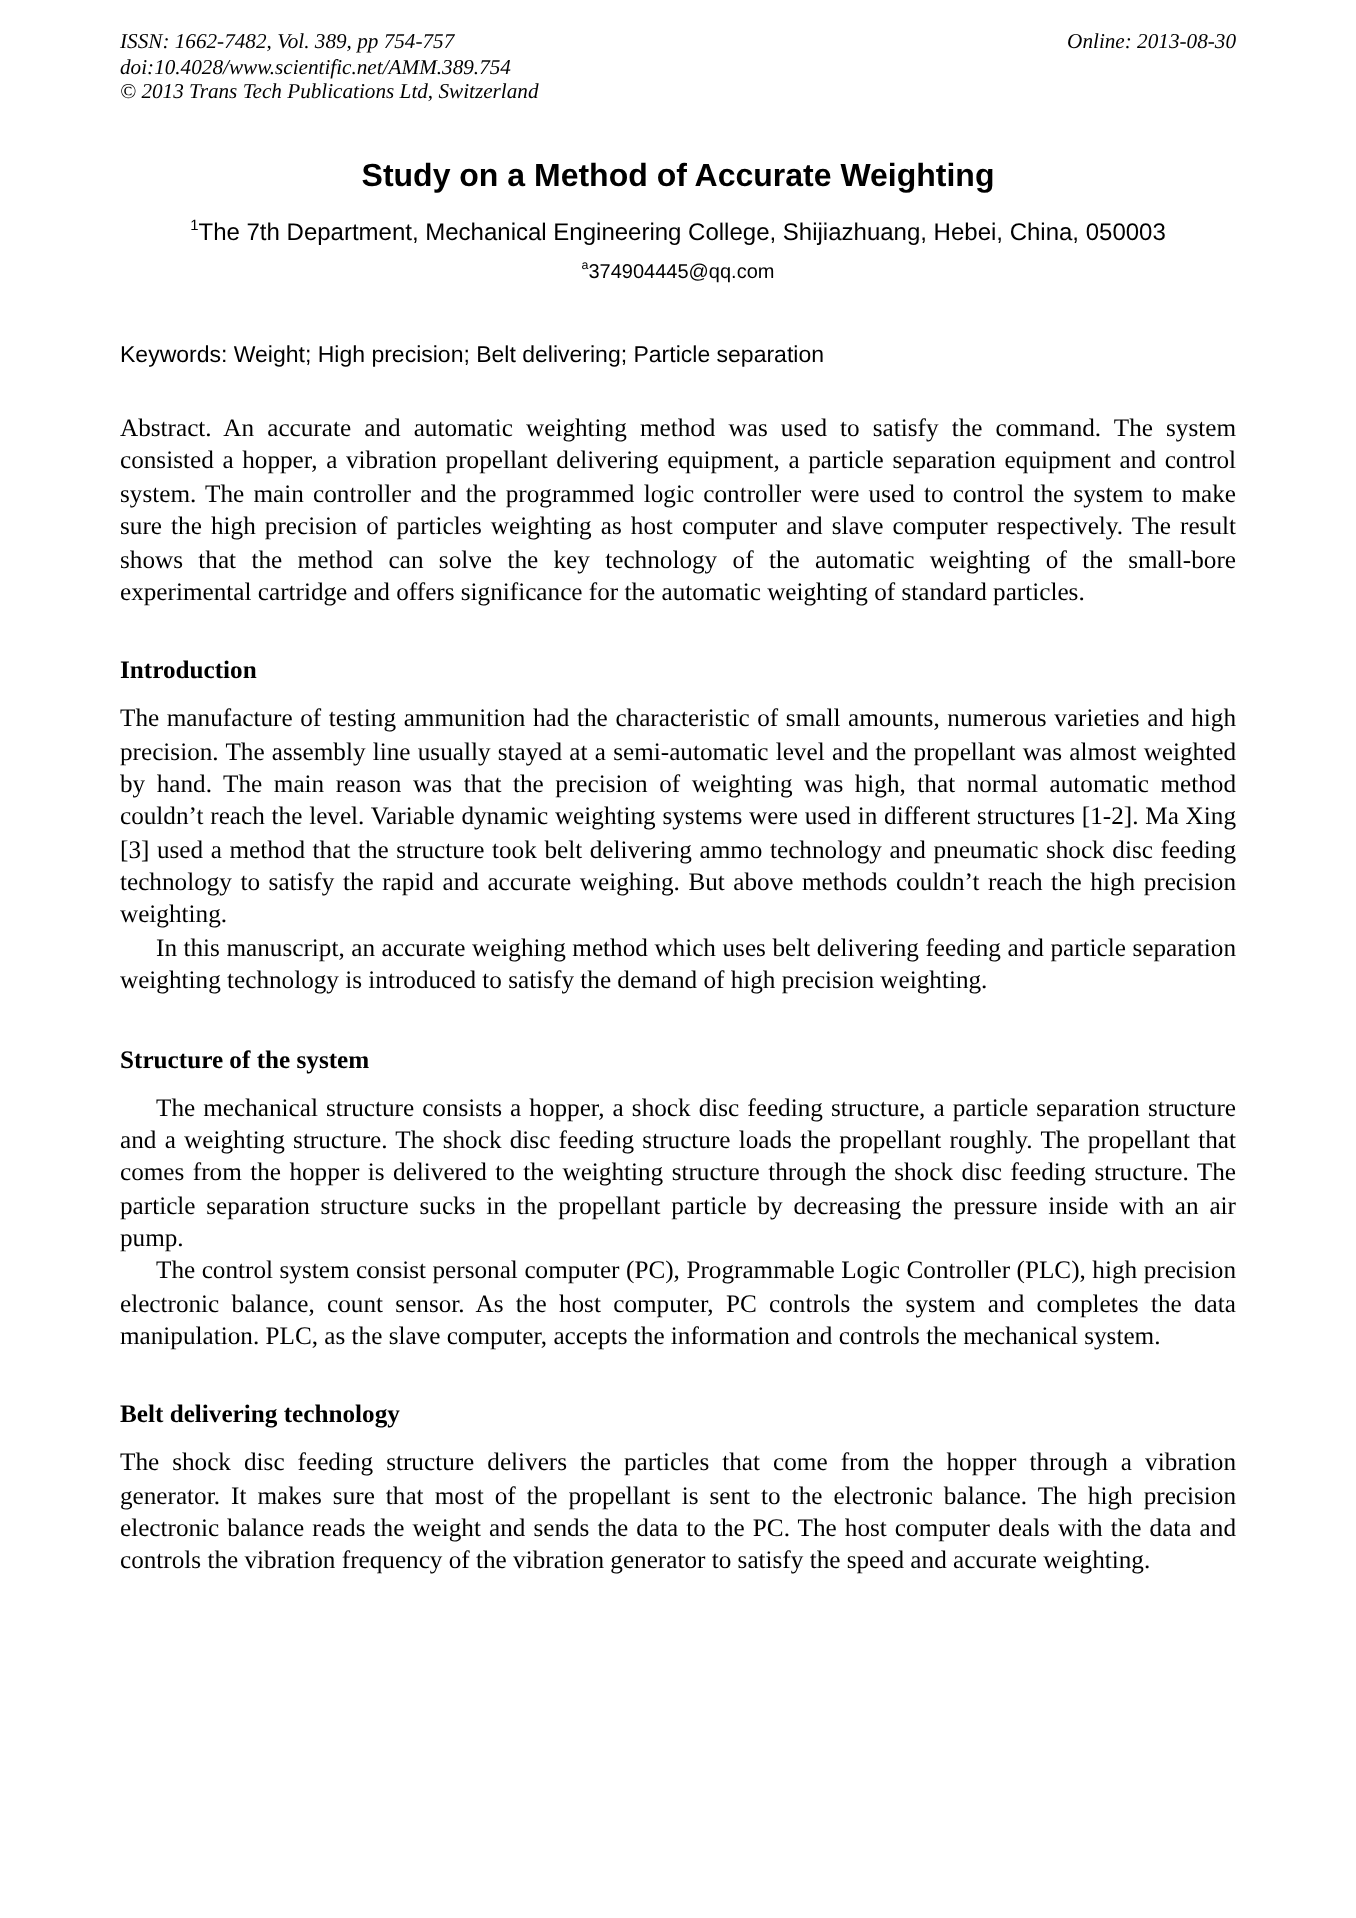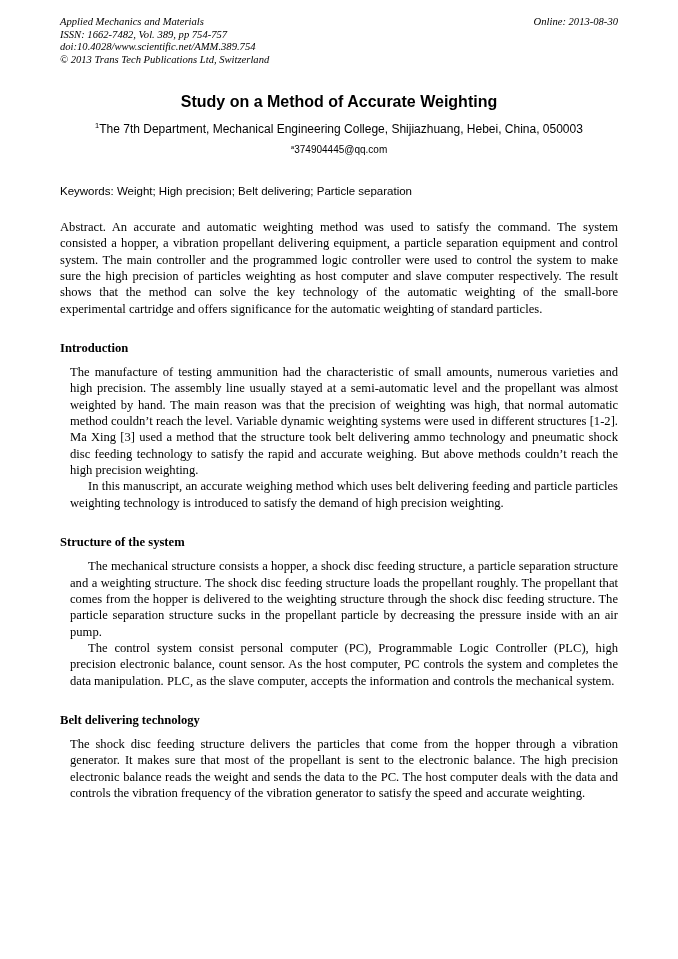--- a/index.html
+++ b/index.html
@@ -74,32 +74,30 @@
     font-family: "Liberation Serif", serif;
     font-size: 12.6px;
     font-weight: bold;
     margin-top: 24px;
     margin-bottom: 8px;
   }
   .para {
     font-size: 12.6px;
     line-height: 1.3;
     text-align: justify;
-    margin-left: 10px;
   }
   .para.indent { text-indent: 18px; }
 </style>
 </head>
 <body>
 
 <div class="page">
 
   <header class="head">
     <div class="head-left">
-      <div>Applied Mechanics and Materials</div>
       <div>ISSN: 1662-7482, Vol. 389, pp 754-757</div>
       <div>doi:10.4028/www.scientific.net/AMM.389.754</div>
       <div>© 2013 Trans Tech Publications Ltd, Switzerland</div>
     </div>
     <div class="head-right">Online: 2013-08-30</div>
   </header>
 
   <h1 class="title">Study on a Method of Accurate Weighting</h1>
 
 
@@ -108,21 +106,21 @@
 
   <div class="email"><sup>a</sup><span>374904445@qq.com</span></div>
 
   <div class="keywords"><span class="bold-label">Keywords:</span><span> Weight; High precision; Belt delivering; Particle separation</span></div>
 
   <p class="abstract"><span class="bold-label">Abstract.</span><span> An accurate and automatic weighting method was used to satisfy the command. The system consisted a hopper, a vibration propellant delivering equipment, a particle separation equipment and control system. The main controller and the programmed logic controller were used to control the system to make sure the high precision of particles weighting as host computer and slave computer respectively. The result shows that the method can solve the key technology of the automatic weighting of the small-bore experimental cartridge and offers significance for the automatic weighting of standard particles.</span></p>
 
   <section>
     <h2 class="sec-h">Introduction</h2>
     <p class="para">The manufacture of testing ammunition had the characteristic of small amounts, numerous varieties and high precision. The assembly line usually stayed at a semi-automatic level and the propellant was almost weighted by hand. The main reason was that the precision of weighting was high, that normal automatic method couldn’t reach the level. Variable dynamic weighting systems were used in different structures [1-2]. Ma Xing [3] used a method that the structure took belt delivering ammo technology and pneumatic shock disc feeding technology to satisfy the rapid and accurate weighing. But above methods couldn’t reach the high precision weighting.</p>
-    <p class="para indent">In this manuscript, an accurate weighing method which uses belt delivering feeding and particle particles weighting technology is introduced to satisfy the demand of high precision weighting.</p>
+    <p class="para indent">In this manuscript, an accurate weighing method which uses belt delivering feeding and particle separation weighting technology is introduced to satisfy the demand of high precision weighting.</p>
   </section>
 
   <section>
     <h2 class="sec-h">Structure of the system</h2>
     <p class="para indent">The mechanical structure consists a hopper, a shock disc feeding structure, a particle separation structure and a weighting structure. The shock disc feeding structure loads the propellant roughly. The propellant that comes from the hopper is delivered to the weighting structure through the shock disc feeding structure. The particle separation structure sucks in the propellant particle by decreasing the pressure inside with an air pump.</p>
     <p class="para indent">The control system consist personal computer (PC), Programmable Logic Controller (PLC), high precision electronic balance, count sensor. As the host computer, PC controls the system and completes the data manipulation. PLC, as the slave computer, accepts the information and controls the mechanical system.</p>
   </section>
 
   <section>
     <h2 class="sec-h">Belt delivering technology</h2>

